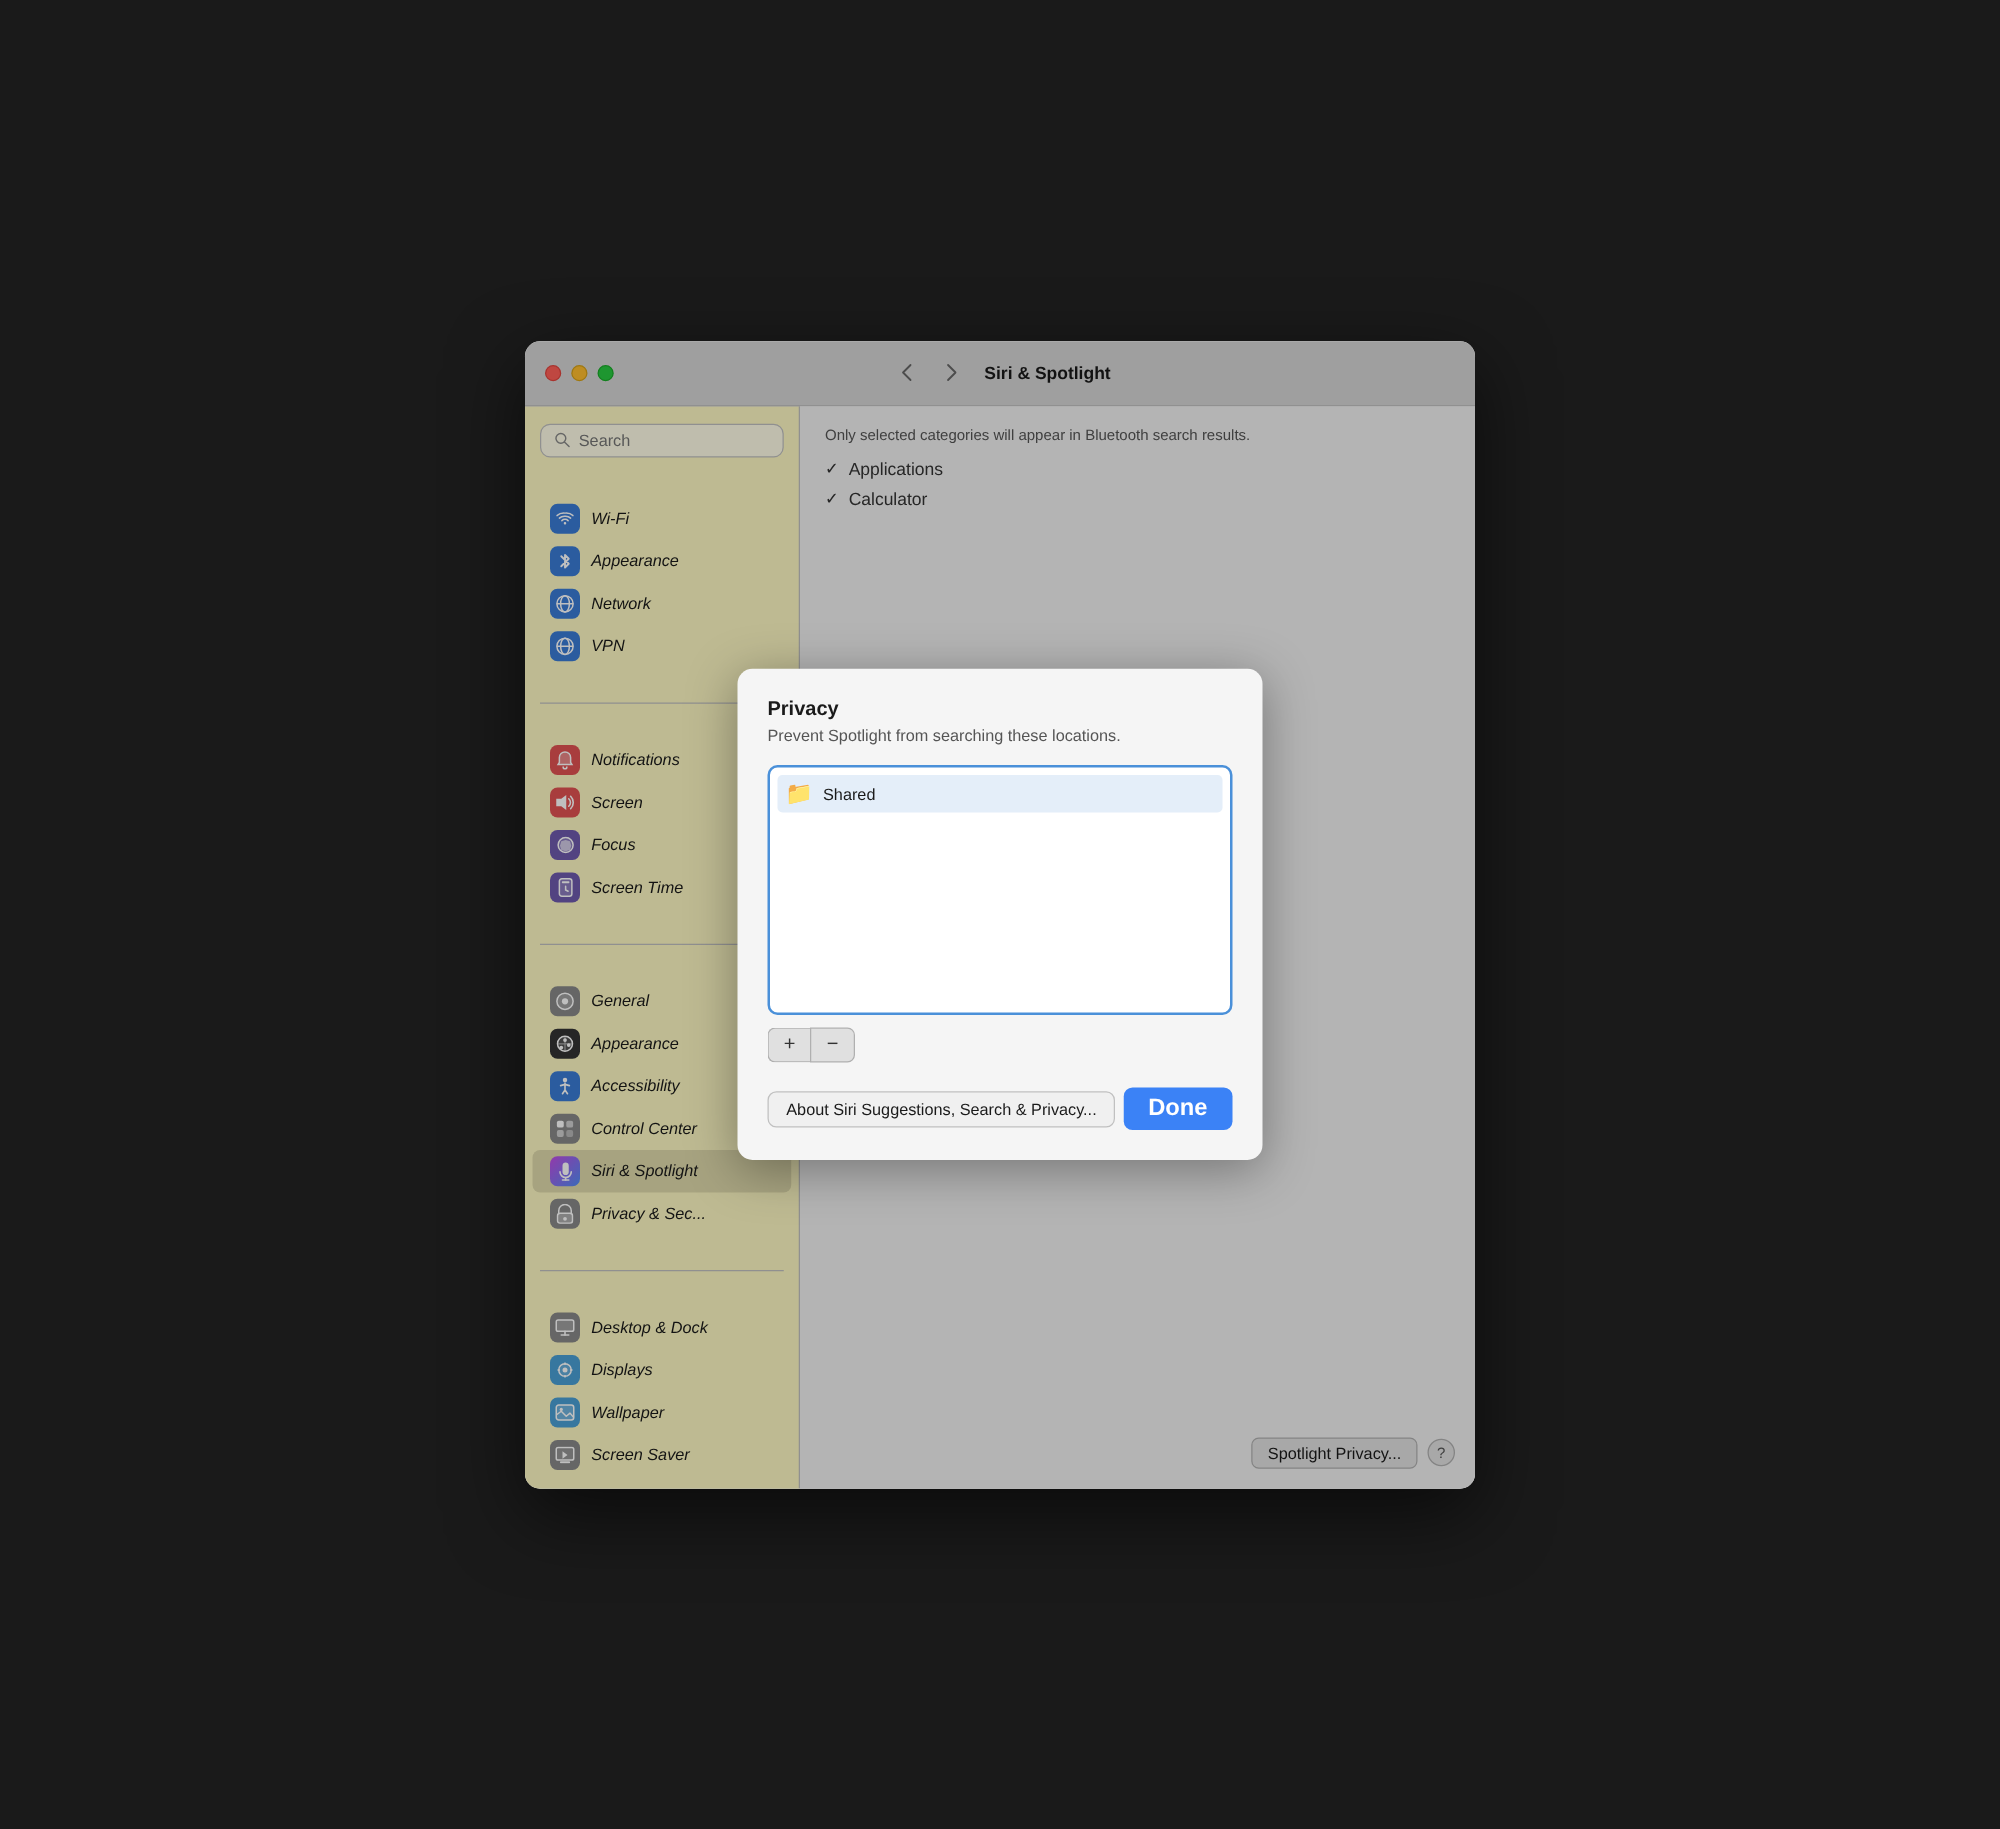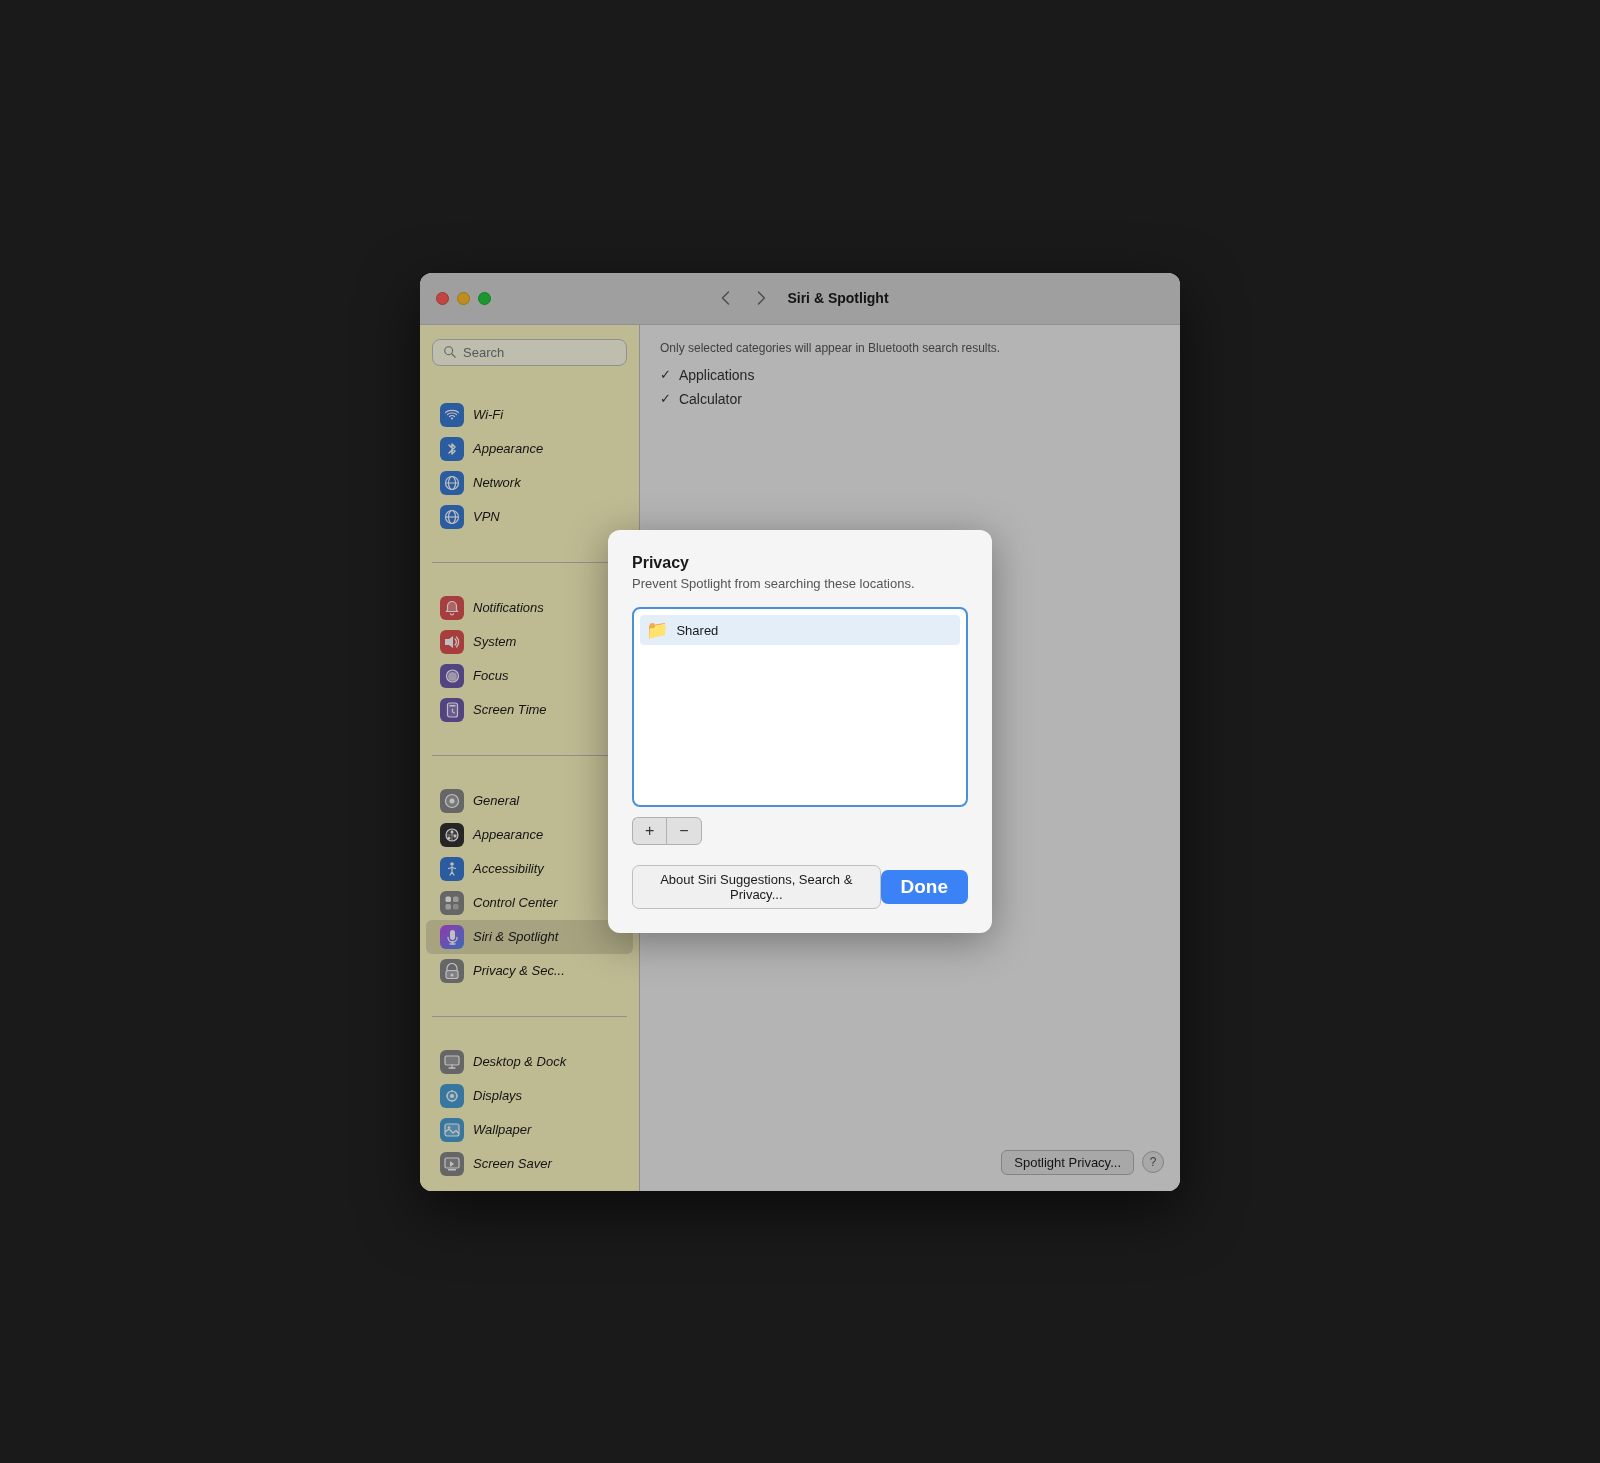--- a/index.html
+++ b/index.html
@@ -247,21 +247,21 @@
       background: rgba(0,0,0,0.25);
       display: flex;
       align-items: center;
       justify-content: center;
       z-index: 100;
     }
 
     .modal {
       background: #f5f5f5;
       border-radius: 12px;
-      width: 384px;
+      width: 420px;
       padding: 24px;
       box-shadow: 0 8px 40px rgba(0,0,0,0.35);
       position: relative;
     }
 
     .modal-title {
       font-size: 16px;
       font-weight: 700;
       color: #1a1a1a;
       margin-bottom: 4px;
@@ -436,21 +436,21 @@
           <span class="sidebar-label">Notifications</span>
         </div>
         <div class="sidebar-item">
           <div class="sidebar-icon icon-sound">
             <svg width="16" height="14" viewBox="0 0 16 14" fill="none">
               <polygon points="1,4 5,4 9,1 9,13 5,10 1,10" fill="white"></polygon>
               <path d="M11 4a4 4 0 010 6" stroke="white" stroke-width="1.3" fill="none" stroke-linecap="round"></path>
               <path d="M12.5 2a7 7 0 010 10" stroke="white" stroke-width="1.3" fill="none" stroke-linecap="round"></path>
             </svg>
           </div>
-          <span class="sidebar-label">System</span>
+          <span class="sidebar-label">Screen</span>
         </div>
         <div class="sidebar-item">
           <div class="sidebar-icon icon-focus">
             <svg width="15" height="14" viewBox="0 0 15 14" fill="none">
               <path d="M7.5 1a6 6 0 110 12A6 6 0 017.5 1z" fill="rgba(255,255,255,0.2)" stroke="white" stroke-width="1.2"></path>
               <path d="M4 4L7.5 3L11 4L12 7.5L11 11L7.5 12L4 11L3 7.5z" fill="rgba(255,255,255,0.6)"></path>
             </svg>
           </div>
           <span class="sidebar-label">Focus</span>
         </div>

